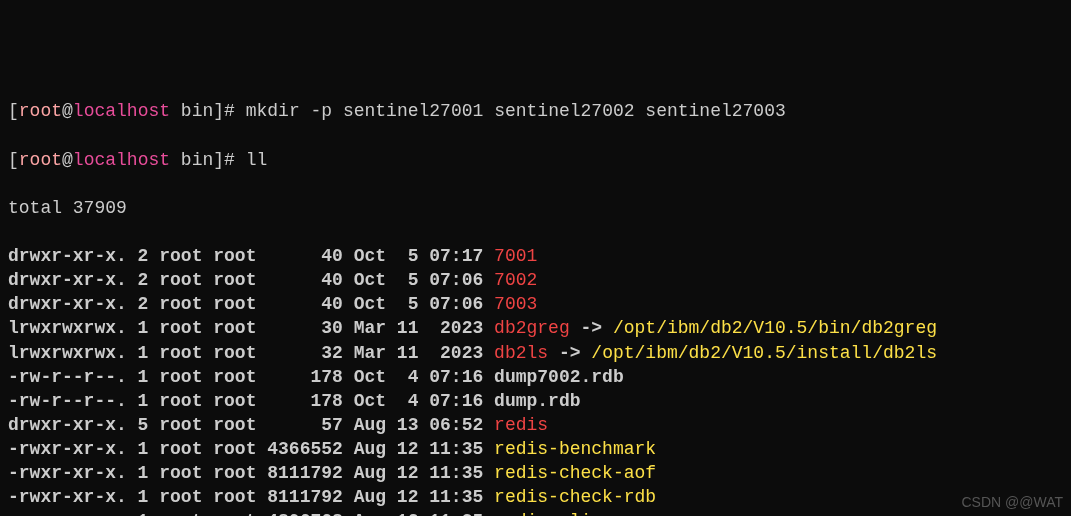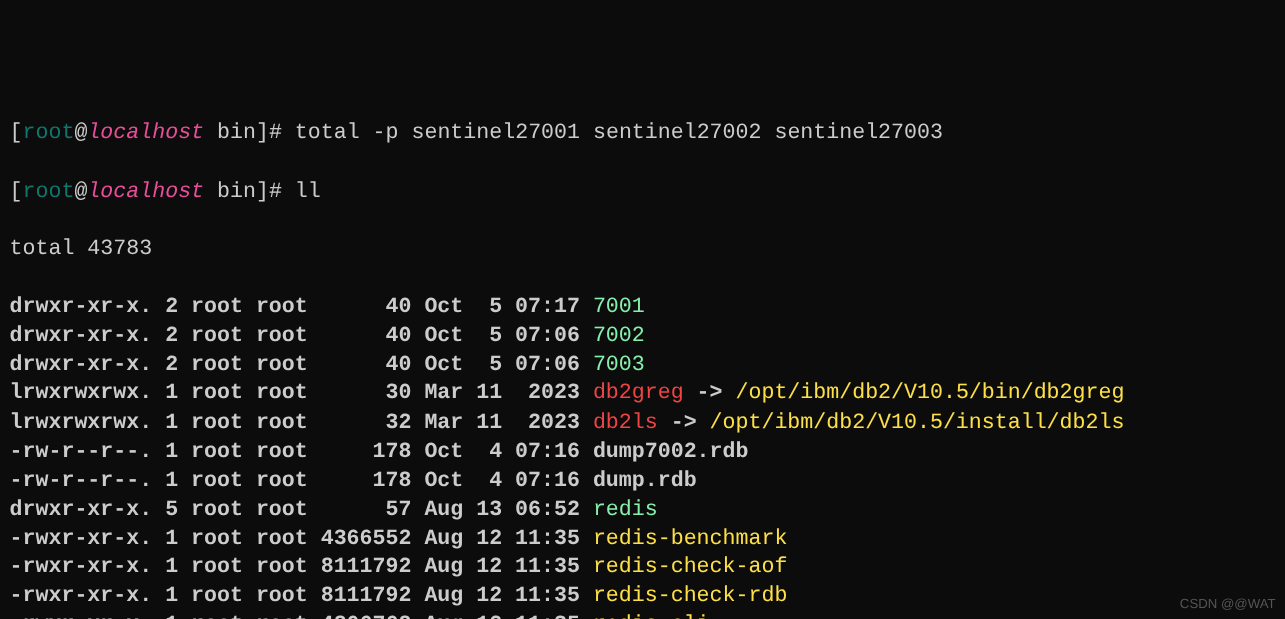--- a/index.html
+++ b/index.html
@@ -12,46 +12,46 @@
       padding: 3px 8px;
       white-space: pre;
       width: 1071px;
       height: 516px;
       overflow: hidden;
       position: relative;
       font-weight: 500;
     }
     .line { white-space: pre; }
     .prompt-br1 { color: #cccccc; }
-    .prompt-user { color: #0f766e; }
+    .prompt-user { color: #fca5a5; }
     .prompt-at   { color: #cccccc; }
-    .prompt-host { color: #e84d9a; font-style: italic; }
+    .prompt-host { color: #e84d9a; }
     .prompt-path { color: #cccccc; font-family: Liberation Mono, monospace; }
     .cmd  { color: #cccccc; }
-    .dir  { color: #86efac; }
+    .dir  { color: #ef4444; }
     .lnk  { color: #ef4444; }
     .exe  { color: #fde047; }
     .plain{ color: #cccccc; font-weight: bold; }
     .watermark {
       position: absolute;
       right: 8px;
       bottom: 4px;
-      font-size: 11px;
+      font-size: 14px;
       color: #555555;
       font-family: sans-serif;
       white-space: nowrap;
     }
   </style>
 </head>
 <body>
 
 
 
-<div class="line"><span class="prompt-br1">[</span><span class="prompt-user">root</span><span class="prompt-at">@</span><span class="prompt-host">localhost</span><span class="prompt-path"> bin</span><span class="prompt-br1">]# </span><span class="cmd">total -p sentinel27001 sentinel27002 sentinel27003</span></div>
+<div class="line"><span class="prompt-br1">[</span><span class="prompt-user">root</span><span class="prompt-at">@</span><span class="prompt-host">localhost</span><span class="prompt-path"> bin</span><span class="prompt-br1">]# </span><span class="cmd">mkdir -p sentinel27001 sentinel27002 sentinel27003</span></div>
 <div class="line"><span class="prompt-br1">[</span><span class="prompt-user">root</span><span class="prompt-at">@</span><span class="prompt-host">localhost</span><span class="prompt-path"> bin</span><span class="prompt-br1">]# </span><span class="cmd">ll</span></div>
-<div class="line">total 43783</div>
+<div class="line">total 37909</div>
 <div id="listing"><div class="line"><span class="plain">drwxr-xr-x. 2 root root      40 Oct  5 07:17 </span><span class="dir">7001</span></div><div class="line"><span class="plain">drwxr-xr-x. 2 root root      40 Oct  5 07:06 </span><span class="dir">7002</span></div><div class="line"><span class="plain">drwxr-xr-x. 2 root root      40 Oct  5 07:06 </span><span class="dir">7003</span></div><div class="line"><span class="plain">lrwxrwxrwx. 1 root root      30 Mar 11  2023 </span><span class="lnk">db2greg</span><span class="plain"> -&gt; </span><span class="exe">/opt/ibm/db2/V10.5/bin/db2greg</span></div><div class="line"><span class="plain">lrwxrwxrwx. 1 root root      32 Mar 11  2023 </span><span class="lnk">db2ls</span><span class="plain"> -&gt; </span><span class="exe">/opt/ibm/db2/V10.5/install/db2ls</span></div><div class="line"><span class="plain">-rw-r--r--. 1 root root     178 Oct  4 07:16 </span><span class="plain">dump7002.rdb</span></div><div class="line"><span class="plain">-rw-r--r--. 1 root root     178 Oct  4 07:16 </span><span class="plain">dump.rdb</span></div><div class="line"><span class="plain">drwxr-xr-x. 5 root root      57 Aug 13 06:52 </span><span class="dir">redis</span></div><div class="line"><span class="plain">-rwxr-xr-x. 1 root root 4366552 Aug 12 11:35 </span><span class="exe">redis-benchmark</span></div><div class="line"><span class="plain">-rwxr-xr-x. 1 root root 8111792 Aug 12 11:35 </span><span class="exe">redis-check-aof</span></div><div class="line"><span class="plain">-rwxr-xr-x. 1 root root 8111792 Aug 12 11:35 </span><span class="exe">redis-check-rdb</span></div><div class="line"><span class="plain">-rwxr-xr-x. 1 root root 4806768 Aug 12 11:35 </span><span class="exe">redis-cli</span></div></div>
 
 
 <div class="watermark">CSDN @@WAT</div>
 
 
 
 
 </body></html>

